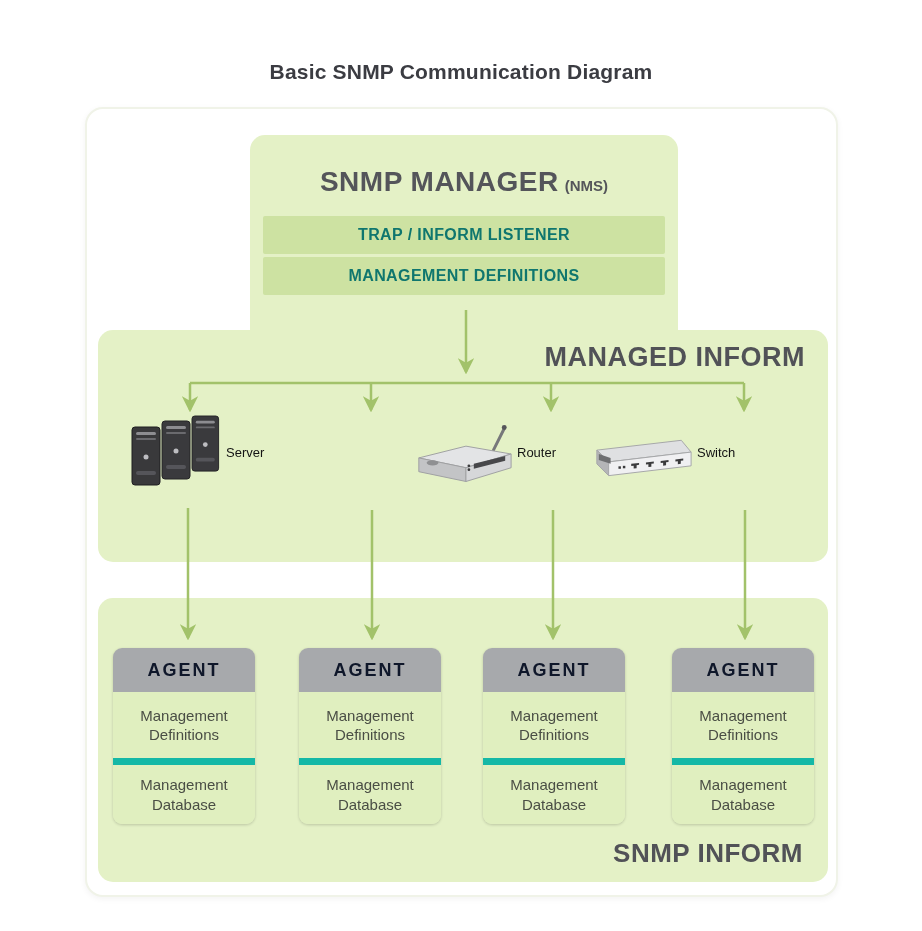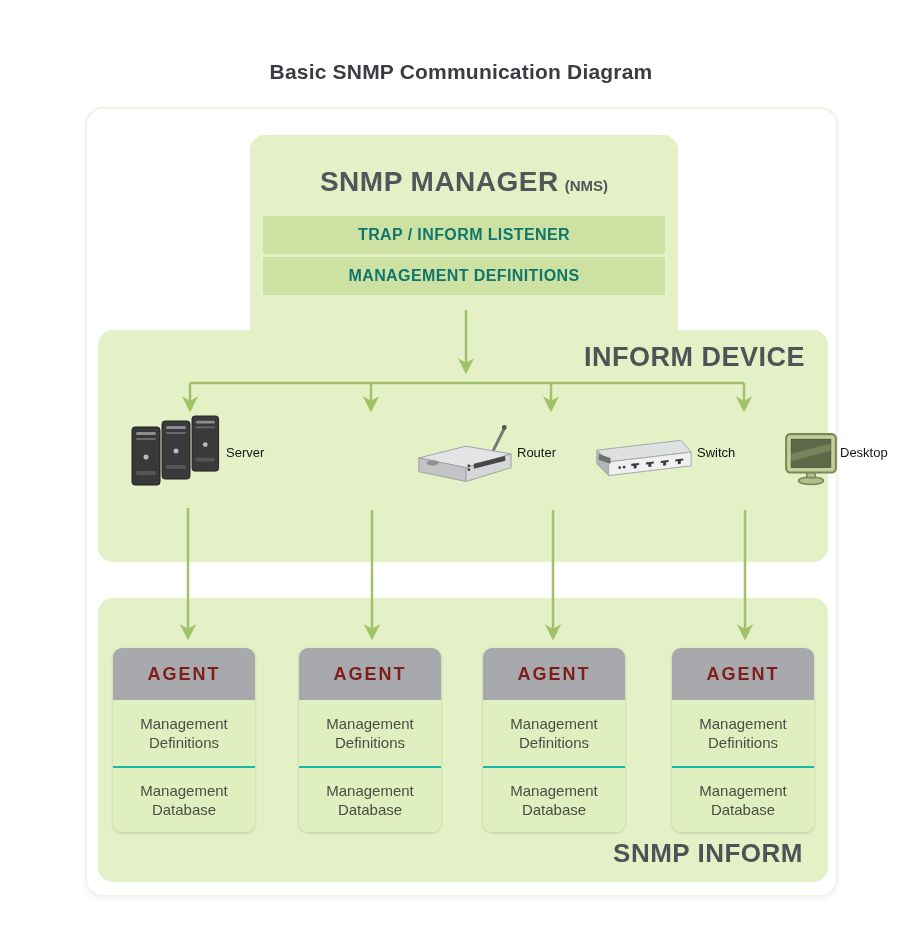--- a/index.html
+++ b/index.html
@@ -32,26 +32,26 @@
   .icon-slot { height:74px; display:flex; align-items:flex-end; justify-content:center; }
   .device-label { margin-top:7px; font-size:13px; color:#141414; }
 
   .agent-panel { position:absolute; left:98px; top:598px; width:730px; height:284px;
     background:#e4f1c6; border-radius:15px; }
   .agent-heading { position:absolute; bottom:13px; right:25px; font-size:26px;
     font-weight:bold; color:#515257; letter-spacing:0.5px; }
 
   .agent-card { position:absolute; top:50px; width:142px; border-radius:9px; overflow:hidden;
     box-shadow:0 1px 3px rgba(0,0,0,0.18); }
-  .agent-header { height:52px; background:#a7a9ac; color:#7f1d1d; font-weight:bold;
+  .agent-header { height:44px; background:#a7a9ac; color:#0f172a; font-weight:bold;
     font-size:18px; letter-spacing:2px; display:flex; align-items:center; justify-content:center; }
   .agent-row { height:66px; background:#e0efbf; color:#4a4e45; font-size:15px;
     display:flex; align-items:center; justify-content:center; text-align:center;
     line-height:1.3; padding:0 14px; box-sizing:border-box; }
-  .agent-row.second { border-top:2px solid #14b8a6; }
+  .agent-row.second { border-top:7px solid #14b8a6; }
 
   .arrows-overlay { position:absolute; left:0; top:0; width:922px; height:931px; pointer-events:none; }
 </style>
 </head>
 <body>
 
 <div class="stage">
 
   <div class="page-title">Basic SNMP Communication Diagram</div>
 
@@ -61,21 +61,21 @@
     <div class="manager-title-row">
       <span class="manager-title">SNMP MANAGER</span><span class="manager-subtitle">(NMS)</span>
     </div>
     <div class="manager-rows">
       <div class="manager-row">TRAP / INFORM LISTENER</div>
       <div class="manager-row">MANAGEMENT DEFINITIONS</div>
     </div>
   </div>
 
   <div class="managed-panel">
-    <div class="managed-heading">INFORM DEVICE</div>
+    <div class="managed-heading">MANAGED INFORM</div>
 
     <div class="device" style="left:32px">
       <div class="icon-slot">
         <svg width="96" height="72" viewBox="0 0 96 72" aria-hidden="true">
           <g transform="translate(62,2) scale(0.95)">
             <rect x="0" y="0" width="28" height="58" rx="3" fill="#3a3a3d" stroke="#242426" stroke-width="1"></rect>
             <rect x="4" y="5" width="20" height="3" rx="1.5" fill="#8d8d91"></rect>
             <rect x="4" y="11" width="20" height="2" rx="1" fill="#6a6a6e"></rect>
             <circle cx="14" cy="30" r="2.5" fill="#bdbdc1"></circle>
             <rect x="4" y="44" width="20" height="4" rx="2" fill="#55555a"></rect>
@@ -129,32 +129,20 @@
           <polygon points="58,46 104,32 104,46 58,60" fill="#d6d7d9" stroke="#9fa0a2" stroke-width="1"></polygon>
           <polygon points="66,42 98,34 98,39 66,47" fill="#47474a"></polygon>
           <circle cx="61" cy="44" r="1.4" fill="#3a3a3c"></circle>
           <circle cx="61" cy="48" r="1.4" fill="#3a3a3c"></circle>
           <ellipse cx="24" cy="41" rx="6" ry="2.6" fill="#8f9092"></ellipse>
         </svg>
       </div>
       <div class="device-label">Router</div>
     </div>
 
-    <div class="device" style="left:684px">
-      <div class="icon-slot">
-        <svg width="58" height="54" viewBox="0 0 56 52" aria-hidden="true">
-          <ellipse cx="28" cy="47" rx="12" ry="3.6" fill="#b3bd8a" stroke="#7b8757" stroke-width="1.5"></ellipse>
-          <rect x="24" y="37" width="8" height="7" fill="#b3bd8a" stroke="#7b8757" stroke-width="1.5"></rect>
-          <rect x="4" y="2" width="48" height="37" rx="4" fill="#c5cf9b" stroke="#7b8757" stroke-width="2"></rect>
-          <rect x="9" y="7" width="38" height="27" fill="#5f6849" stroke="#4e573c" stroke-width="1"></rect>
-          <polygon points="9,21 47,11 47,18 9,28" fill="#78825b"></polygon>
-        </svg>
-      </div>
-      <div class="device-label">Desktop</div>
-    </div>
   </div>
 
   <div class="agent-panel">
     <div class="agent-card" style="left:15px">
       <div class="agent-header">AGENT</div>
       <div class="agent-row">Management Definitions</div>
       <div class="agent-row second">Management Database</div>
     </div>
     <div class="agent-card" style="left:201px">
       <div class="agent-header">AGENT</div>

